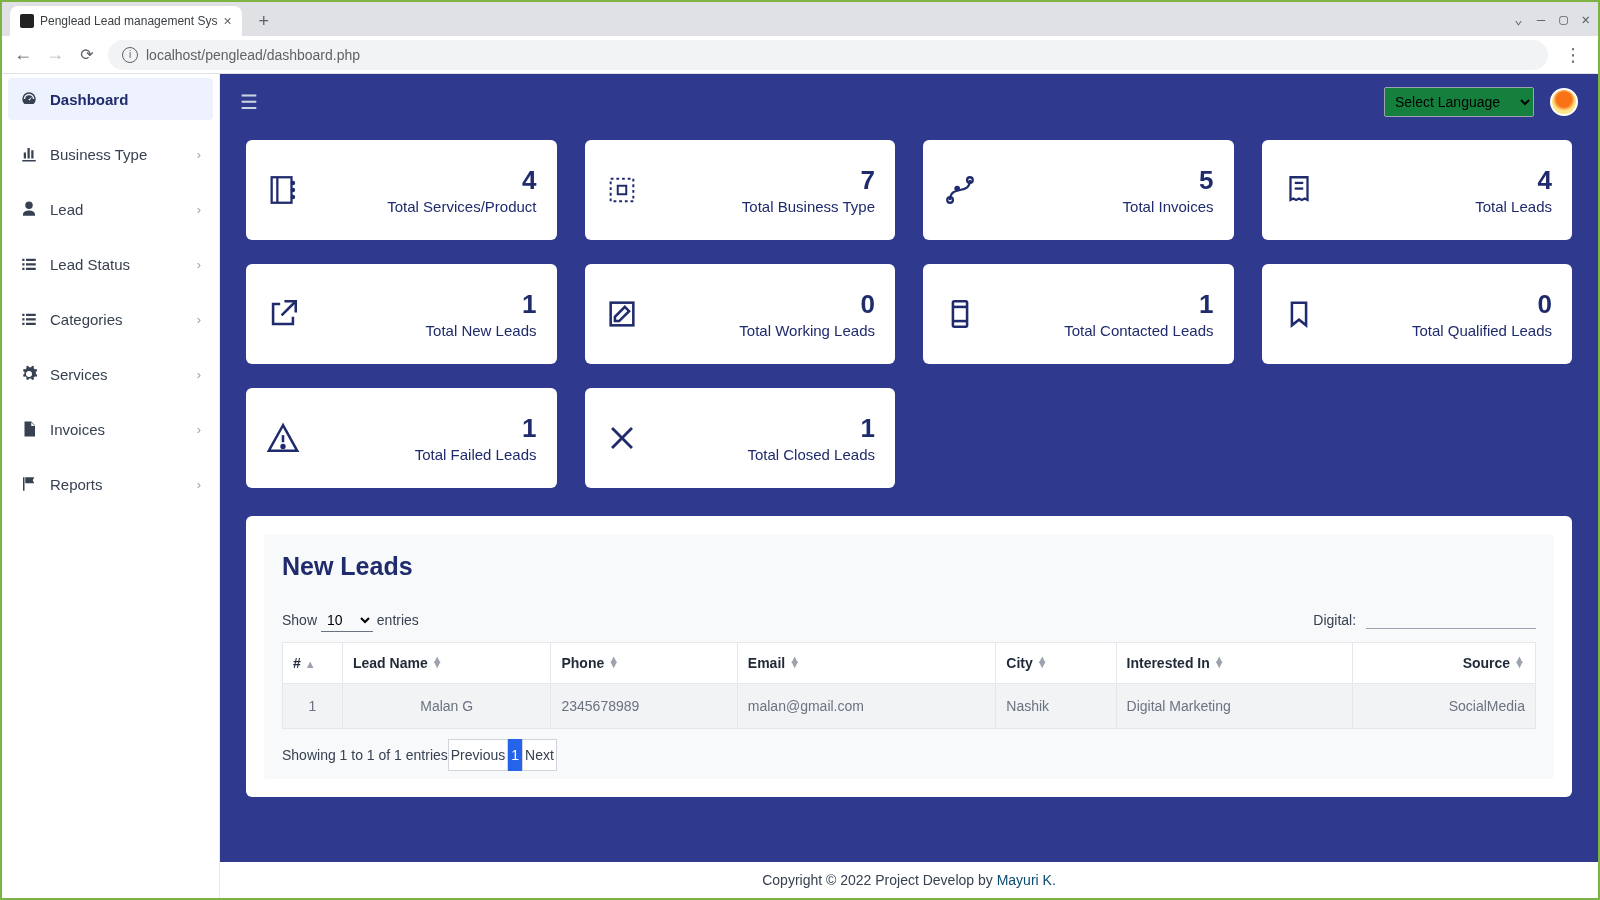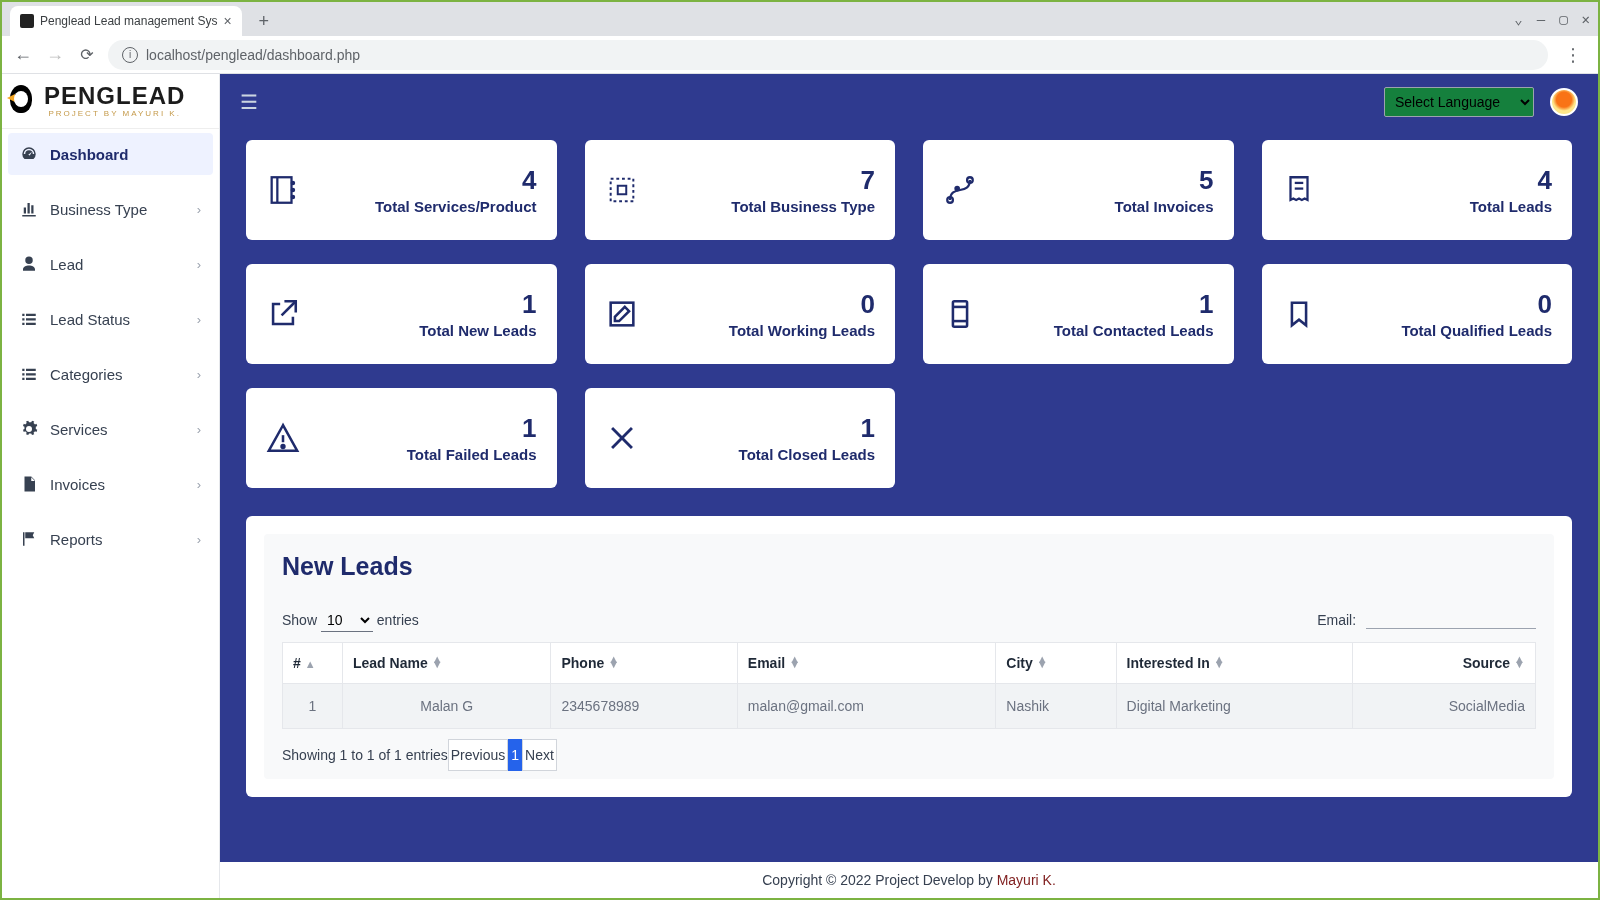--- a/index.html
+++ b/index.html
@@ -46,42 +46,42 @@
     .topbar .spacer{flex:1;}
     .lang-sel{height:30px;background:#15803d;border:1px solid #9ca3af;font-size:14px;padding:0 6px;border-radius:2px;min-width:150px;}
     .avatar{width:28px;height:28px;border-radius:50%;background:radial-gradient(circle at 50% 40%,#f97316 0 40%,#fde68a 60%);margin-left:16px;border:2px solid #fff;cursor:pointer;}
 
     .content{flex:1;padding:10px 26px 0;overflow-y:auto;}
     .cards{display:grid;grid-template-columns:repeat(4,1fr);gap:28px;}
     .card{background:#fff;border-radius:6px;height:100px;display:flex;align-items:center;padding:0 20px;gap:14px;}
     .card .cico{width:34px;height:34px;color:#1f2b6c;flex-shrink:0;}
     .card .ctext{flex:1;text-align:right;}
     .card .cnum{font-size:26px;font-weight:700;color:#1f2b6c;}
-    .card .clabel{font-size:15px;font-weight:700;color:#1f2b6c;margin-top:2px;}
+    .card .clabel{font-size:15px;font-weight:400;color:#1f2b6c;margin-top:2px;}
     .row2{margin-top:24px;}
     .row3{margin-top:24px;display:grid;grid-template-columns:repeat(4,1fr);gap:28px;}
 
     .panel{background:#fff;border-radius:6px;margin-top:28px;padding:18px;}
     .panel-inner{background:#f8f9fa;border-radius:4px;padding:18px 18px 8px;}
     .panel h3{font-size:25px;color:#1f2b6c;font-weight:700;margin-bottom:28px;}
     .tbl-controls{display:flex;justify-content:space-between;align-items:center;font-size:14px;color:#374151;margin-bottom:10px;}
     .tbl-controls select{border:none;border-bottom:1px solid #6b7280;background:transparent;font-size:14px;padding:2px 14px 2px 2px;}
     .tbl-controls input{border:none;border-bottom:1px solid #9ca3af;background:transparent;font-size:14px;width:170px;margin-left:6px;}
     table{width:100%;border-collapse:collapse;font-size:14px;}
     th{background:#fff;border:1px solid #e5e7eb;padding:12px 10px;text-align:left;color:#1f2937;font-weight:700;position:relative;}
     th .sort{color:#9ca3af;font-size:11px;margin-left:4px;line-height:0.5;display:inline-block;}
     td{background:#f1f3f5;border:1px solid #e5e7eb;padding:14px 10px;color:#6b7280;}
     td.center{text-align:center;}
     .tbl-foot{display:flex;align-items:center;margin-top:10px;font-size:14px;color:#374151;}
     .pager{display:flex;gap:0;}
     .pager span{padding:7px 2px;border:1px solid #d1d5db;color:#374151;cursor:pointer;background:#fff;}
     .pager span.cur{background:#2563eb;color:#fff;border-color:#2563eb;}
 
     .footer{background:#fff;text-align:center;padding:10px;font-size:14px;color:#374151;}
-    .footer a{color:#7f1d1d;text-decoration:none;}
+    .footer a{color:#0c4a6e;text-decoration:none;}
 
     svg{display:block;}
   </style>
 </head>
 <body>
 
 <div class="browser-tabs">
   <div class="tab">
     <span class="fav"></span>
     <span>Penglead Lead management Sys</span>
@@ -103,29 +103,20 @@
   <div class="address">
     <span class="info">i</span>
     <span>localhost/penglead/dashboard.php</span>
   </div>
   <span class="kebab">⋮</span>
 </div>
 
 <div class="app">
 
   <aside class="sidebar">
-    <div class="logo">
-      <div class="peng">
-          <span class="beak"></span>
-        </div>
-      <div class="logo-text">
-        <span class="name">PENGLEAD</span>
-        <span class="sub">PROJECT BY MAYURI K.</span>
-      </div>
-    </div>
     <ul class="navi">
       <li class="active">
         <svg class="ico" viewBox="0 0 24 24" fill="currentColor">
             <path d="M12 3a9 9 0 00-9 9 9 9 0 003 6.7h12A9 9 0 0021 12a9 9 0 00-9-9zm0 2a7 7 0 017 7h-2a5 5 0 00-10 0H5a7 7 0 017-7zm-1 8l5-4-3 5-2-1z"></path>
           </svg>
         <span>Dashboard</span>
       </li>
       <li>
         <svg class="ico" viewBox="0 0 24 24" fill="currentColor">
             <path d="M3 20h18v2H3zM5 10h3v8H5zm5-6h3v14h-3zm5 3h3v11h-3z"></path>
@@ -310,21 +301,21 @@
       <div class="panel">
         <div class="panel-inner">
           <h3>New Leads</h3>
           <div class="tbl-controls">
             <div>
               <span>Show</span>
               <select><option>10</option></select>
               <span>entries</span>
             </div>
             <div>
-              <span>Email:</span>
+              <span>Digital:</span>
               <input type="text" style="">
             </div>
           </div>
           <table>
             <thead>
                 <tr>
               <th style="width:60px"><span>#</span><span class="sort">▲</span></th>
               <th><span>Lead Name</span><span class="sort">▲<br>▼</span></th>
               <th><span>Phone</span><span class="sort">▲<br>▼</span></th>
               <th><span>Email</span><span class="sort">▲<br>▼</span></th>

